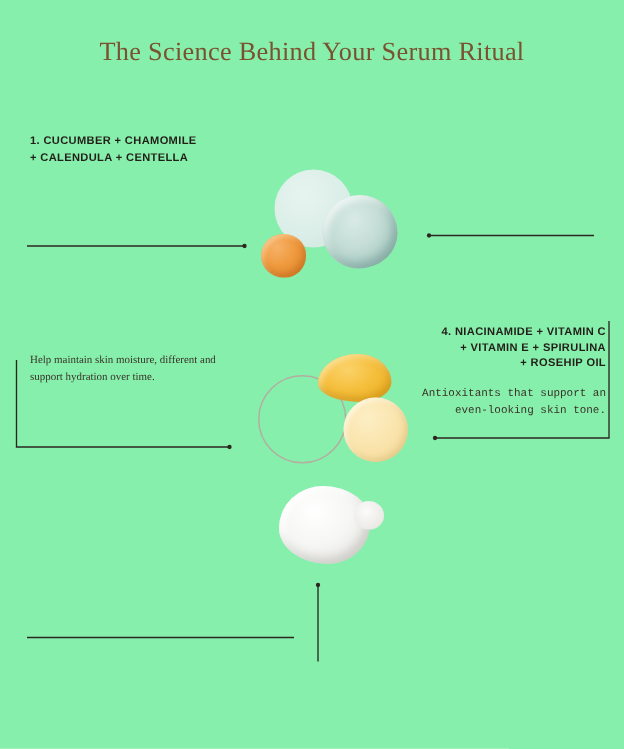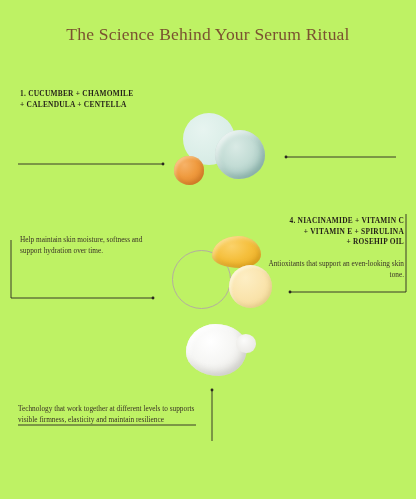--- a/index.html
+++ b/index.html
@@ -10,21 +10,21 @@
     background: #fdf8ec;
     font-family: "Liberation Serif", "DejaVu Serif", serif;
     overflow: hidden;
     position: relative;
   }
 
   #infographic {
     position: relative;
     width: 416px;
     height: 499px;
-    background: #bef264;
+    background: #86efac;
   }
 
   
   .title {
     position: absolute;
     top: 24px;
     left: 0;
     width: 416px;
     text-align: center;
     font-size: 17.5px;
@@ -36,21 +36,21 @@
 
   
   .block { position: absolute; }
 
   .head {
     font-weight: bold;
     font-size: 7.4px;
     line-height: 10.6px;
     color: #231f18;
     letter-spacing: 0.25px;
-    font-family: Liberation Serif, serif;
+    font-family: Liberation Sans, sans-serif;
   }
 
   .body {
     font-size: 7.3px;
     line-height: 11.2px;
     color: #3a3227;
     font-family: "Liberation Serif", "DejaVu Serif", serif;
   }
 
   .align-left  { text-align: left; }
@@ -60,21 +60,21 @@
   #block1 { left: 20px;  top: 89px;  width: 152px; }
   #block1 .body { margin-top: 9px; }
 
   #block2 { left: 244px; top: 89px;  width: 158px; }
   #block2 .body { margin-top: 9px; }
 
   #block3 { left: 20px;  top: 224px; width: 140px; }
   #block3 .body { margin-top: 10px; }
 
   #block4 { left: 256px; top: 216px; width: 148px; }
-  #block4 .body { margin-top: 10px; }
+  #block4 .body { margin-top: 10px; font-family: Liberation Mono, monospace; }
 
   #block5 { left: 18px;  top: 390px; width: 178px; }
   #block5 .body { margin-top: 13px; }
 
   
   #arrows {
     position: absolute;
     left: 0; top: 0;
     width: 416px; height: 499px;
     pointer-events: none;
@@ -203,25 +203,24 @@
       <line x1="18" y1="425" x2="196" y2="425" stroke="#2b2720" stroke-width="0.9"></line>
     </g>
   </svg>
 
   <div class="block" id="block1">
     <div class="head align-left">1. CUCUMBER + CHAMOMILE<br>+ CALENDULA + CENTELLA</div>
   </div>
 
 
   <div class="block" id="block3">
-    <div class="body align-left">Help maintain skin moisture, softness and support hydration over time.</div>
+    <div class="body align-left">Help maintain skin moisture, different and support hydration over time.</div>
   </div>
 
   <div class="block" id="block4">
     <div class="head align-right">4. NIACINAMIDE + VITAMIN C<br>+  VITAMIN E + SPIRULINA<br>+ ROSEHIP OIL</div>
     <div class="body align-right">Antioxitants that support an even-looking skin tone.</div>
   </div>
 
   <div class="block" id="block5">
-    <div class="body align-left">Technology that work together at different levels to supports visible firmness, elasticity and maintain resilience</div>
   </div>
 
 </div>
 
 </body></html>

